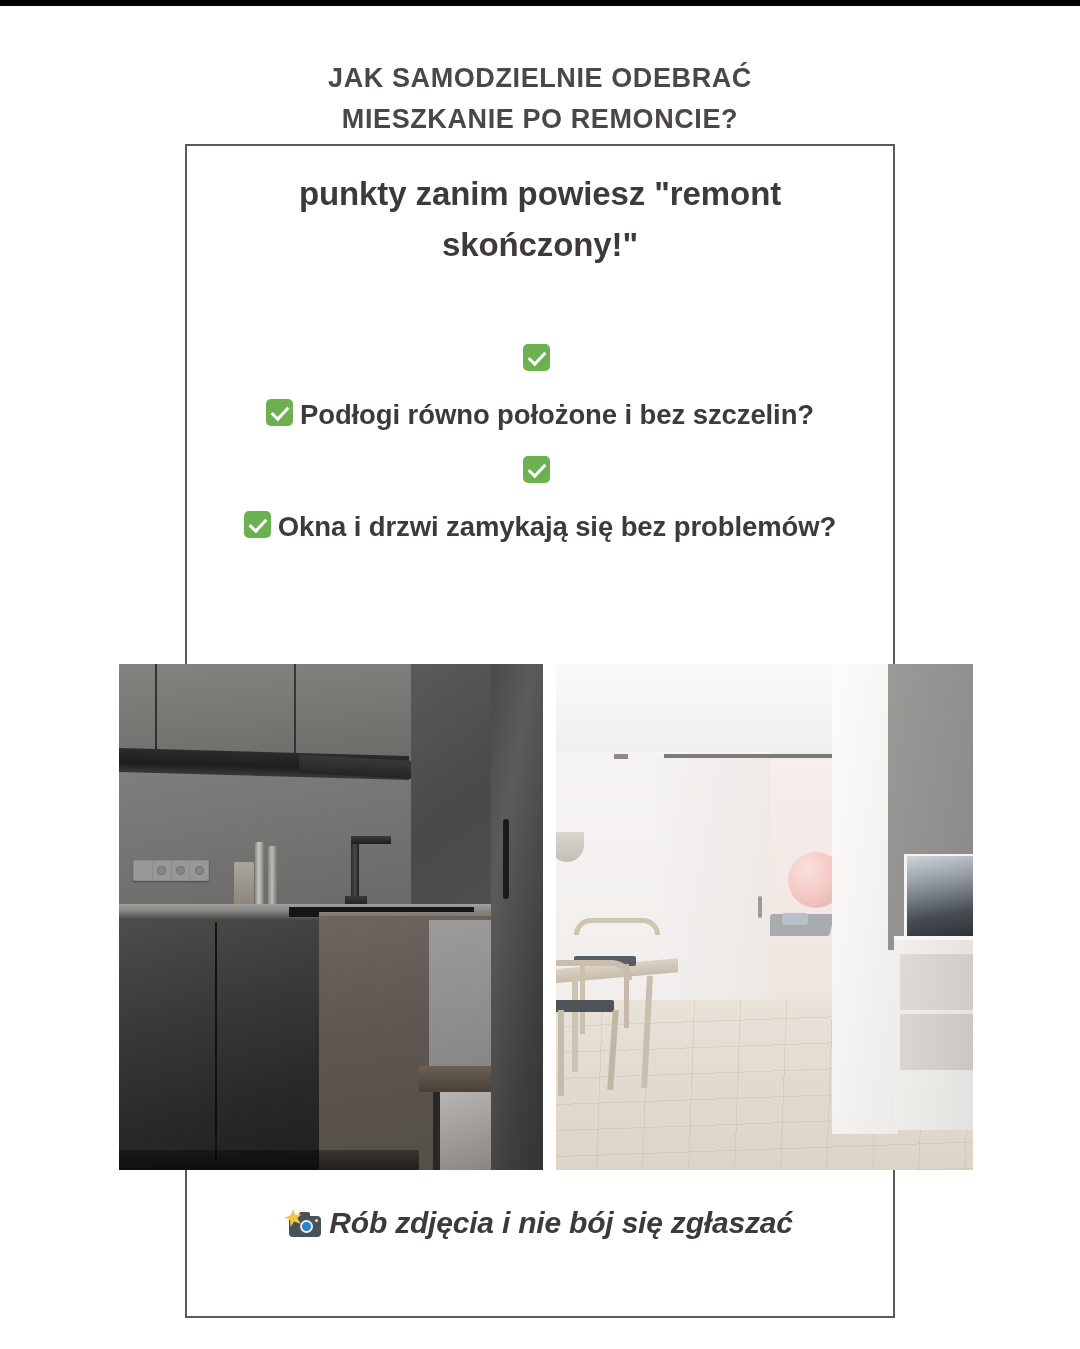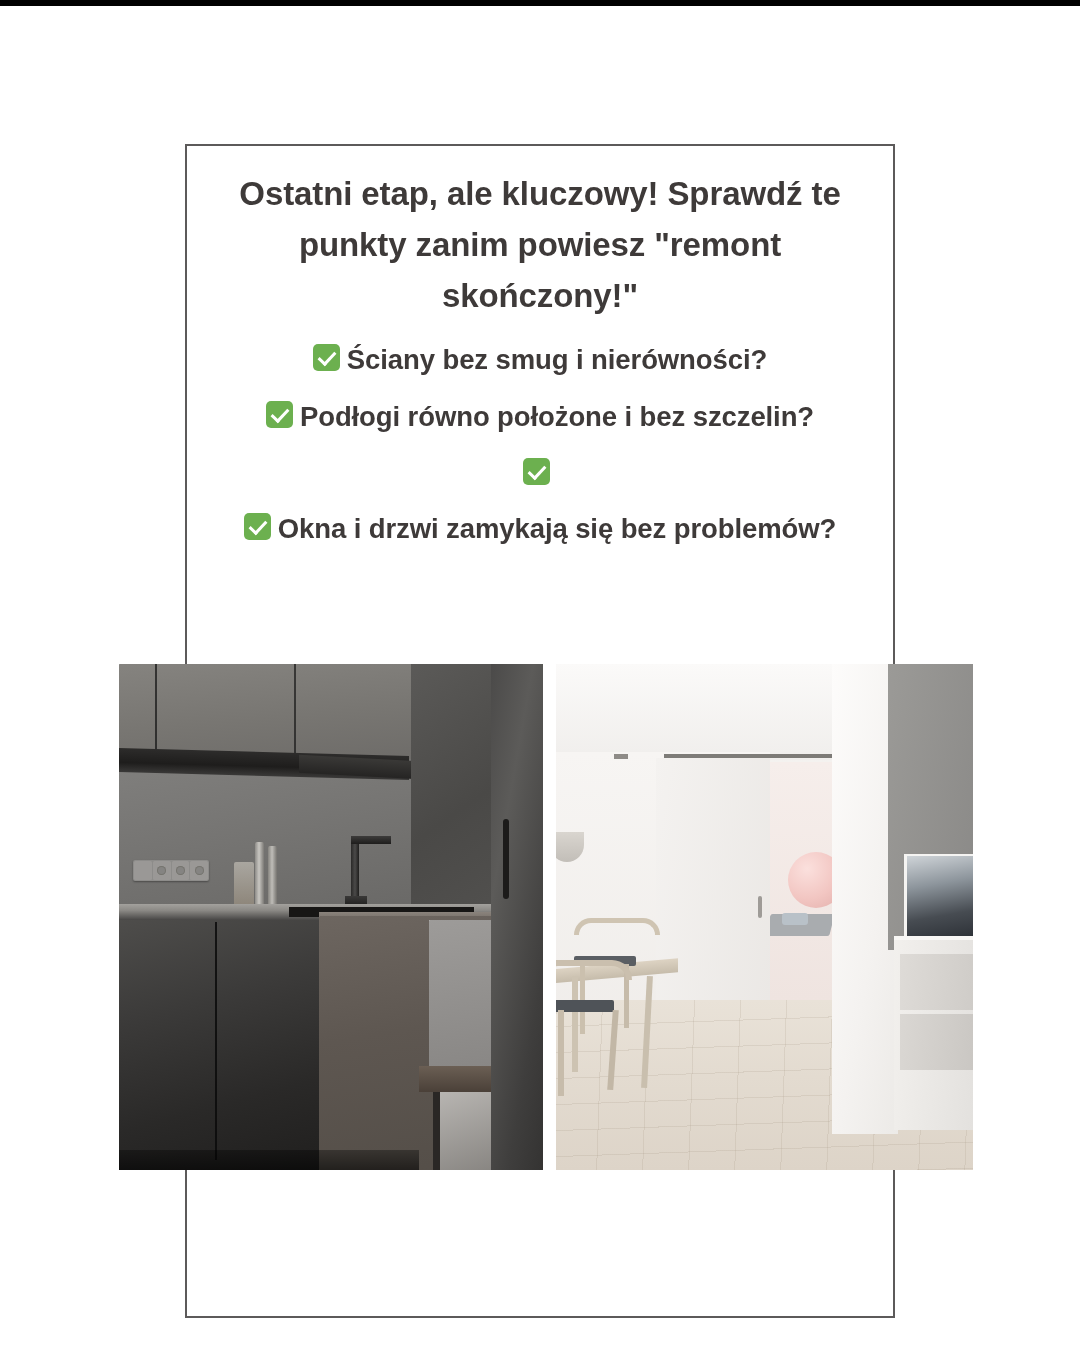--- a/index.html
+++ b/index.html
@@ -454,33 +454,34 @@
     background: #f5c544;
     clip-path: polygon(50% 0%, 61% 33%, 96% 28%, 72% 52%, 92% 83%, 55% 70%, 35% 98%, 32% 61%, 0% 48%, 35% 35%);
   }
 </style>
 </head>
 <body>
 
 <div class="bar-top"></div>
 
 <div class="kicker">
+  <span class="ln">JAK SAMODZIELNIE ODEBRAĆ</span>
+  <span class="ln">MIESZKANIE PO REMONCIE?</span>
 </div>
 
 <div class="card"></div>
 
 <div class="lead">
-  <span class="ln">Ostatni etap, ale kluczowy! Sprawdź te</span>
   <span class="ln">punkty zanim powiesz "remont</span>
   <span class="ln">skończony!"</span>
 </div>
 
 <div class="checklist">
   <div class="check-row">
-    <span class="chk"></span><span class="label">Ściany bez smug i nierówności?</span>
+    <span class="chk"></span>
   </div>
   <div class="check-row">
     <span class="chk"></span><span class="label">Podłogi równo położone i bez szczelin?</span>
   </div>
   <div class="check-row">
     <span class="chk"></span>
   </div>
   <div class="check-row">
     <span class="chk"></span><span class="label">Okna i drzwi zamykają się bez problemów?</span>
   </div>
@@ -555,15 +556,16 @@
     <div class="r-t-leg1"></div>
     <div class="r-t-leg2"></div>
     <div class="r-chair2-back"></div>
     <div class="r-chair2-seat"></div>
     <div class="r-chair2-l1"></div>
     <div class="r-chair2-l2"></div>
   </div>
 </div>
 
 <div class="footer">
+  <span class="ln"><span class="cam"><span class="body"></span><span class="bump"></span><span class="lens"></span><span class="dot"></span><span class="flash"></span></span><span>Rób zdjęcia i nie bój się zgłaszać</span></span>
 </div>
 
 <div class="bar-bottom"></div>
 
 </body></html>

